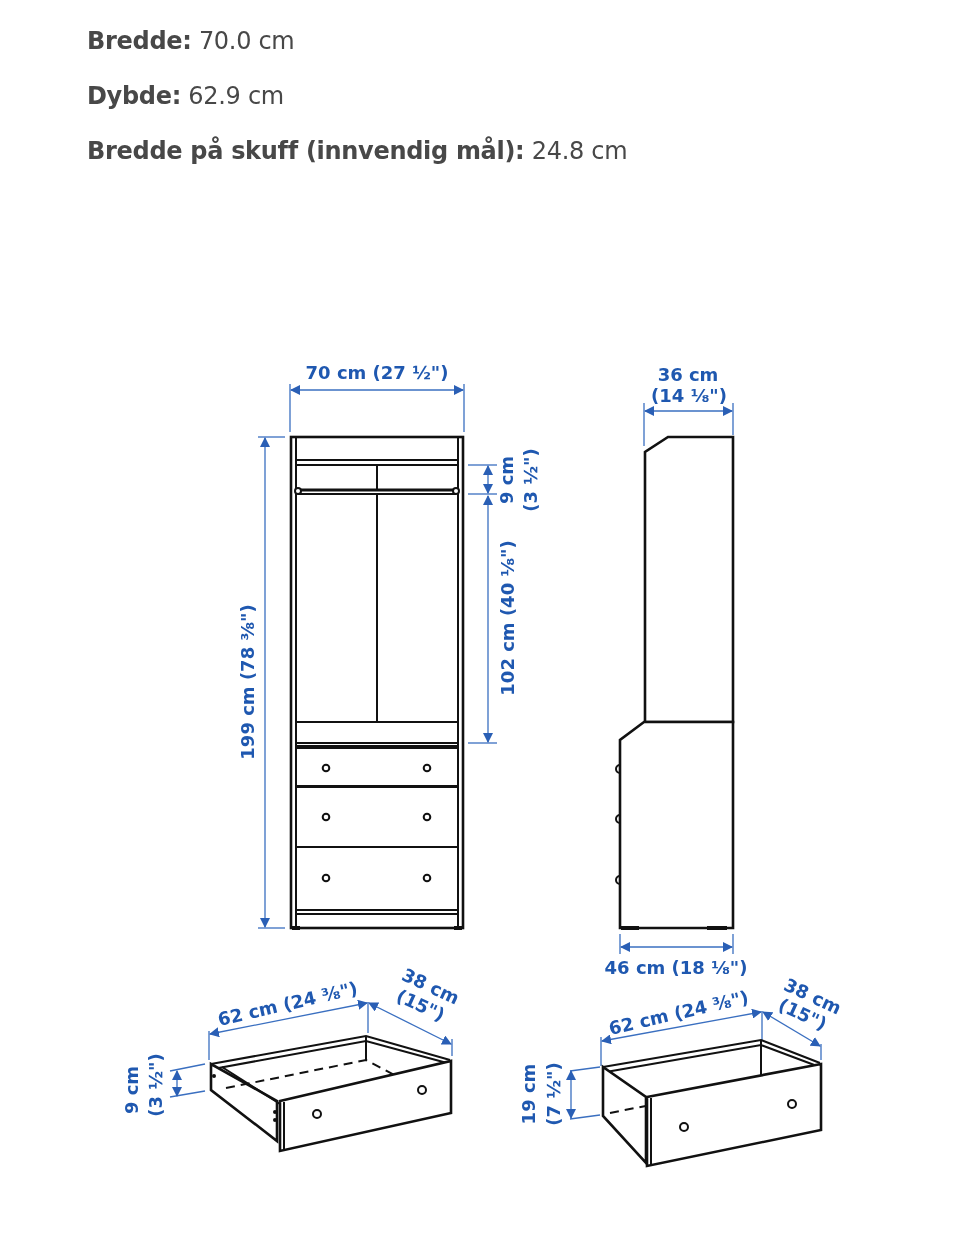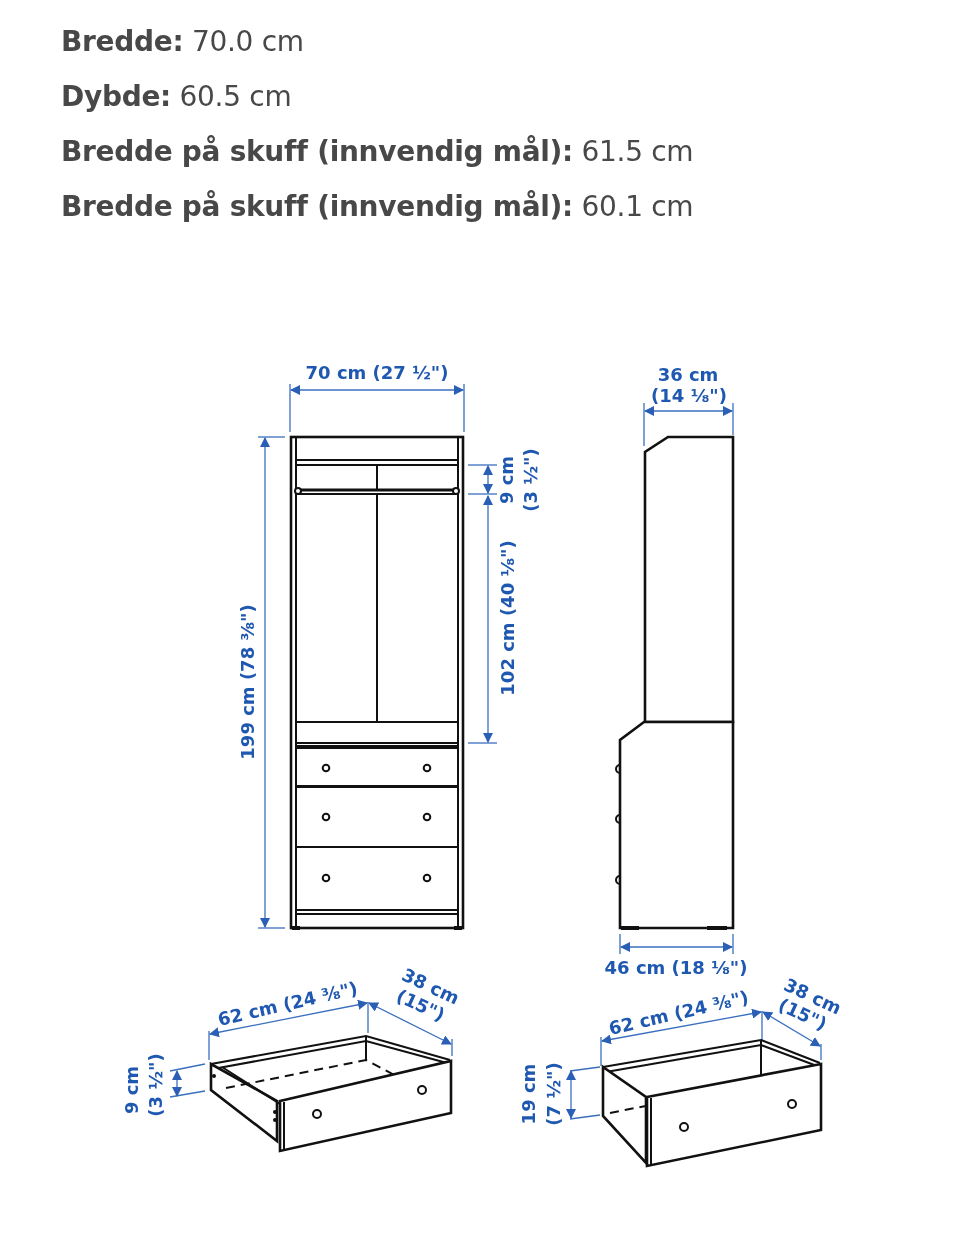--- a/index.html
+++ b/index.html
@@ -1,37 +1,36 @@
 <!DOCTYPE html>
 <html><head>
   <meta charset="utf-8">
   <style>
     html, body { margin: 0; padding: 0; background: #ffffff; }
     body { width: 960px; height: 1237px; position: relative; overflow: hidden; font-family: "DejaVu Sans", sans-serif; }
     .specs { position: absolute; left: 61px; top: 14px; }
-    .spec-row { font-size: 28px; line-height: 55px; color: #484848; white-space: nowrap; letter-spacing: -0.3px; }
+    .spec-row { font-size: 24px; line-height: 55px; color: #484848; white-space: nowrap; letter-spacing: -0.3px; margin-left: 26px; }
     .spec-label { font-weight: bold; color: #484848; }
     .spec-value { font-weight: normal; color: #484848; }
     svg.diagram { position: absolute; left: 0; top: 0; }
     .dim { fill: #1f58b0; font-family: "DejaVu Sans", sans-serif; font-weight: bold; font-size: 18px; }
     .dimline { stroke: #3a6fc0; stroke-width: 1.3; fill: none; }
     .arrow { fill: #2a5fb5; }
     .obj { stroke: #111; stroke-width: 2.6; fill: #fff; }
     .objthin { stroke: #111; stroke-width: 2; fill: none; }
     .knob { stroke: #111; stroke-width: 2; fill: #fff; }
     .dash { stroke: #111; stroke-width: 2; stroke-dasharray: 9 6; fill: none; }
   </style>
 </head>
 <body>
 
 <div class="specs">
   <div class="spec-row"><span class="spec-label">Bredde:</span><span class="spec-value"> 70.0 cm</span></div>
-  <div class="spec-row"><span class="spec-label">Dybde:</span><span class="spec-value"> 60.5 cm</span></div>
-  <div class="spec-row"><span class="spec-label">Bredde på skuff (innvendig mål):</span><span class="spec-value"> 61.5 cm</span></div>
-  <div class="spec-row"><span class="spec-label">Bredde på skuff (innvendig mål):</span><span class="spec-value"> 60.1 cm</span></div>
+  <div class="spec-row"><span class="spec-label">Dybde:</span><span class="spec-value"> 62.9 cm</span></div>
+  <div class="spec-row"><span class="spec-label">Bredde på skuff (innvendig mål):</span><span class="spec-value"> 24.8 cm</span></div>
 </div>
 
 <svg class="diagram" width="960" height="1237" viewBox="0 0 960 1237">
   <defs>
     <marker id="ah" markerWidth="10" markerHeight="10" refX="9" refY="5" orient="auto-start-reverse" markerUnits="userSpaceOnUse">
       <path d="M0,0 L10,5 L0,10 z" class="arrow"></path>
     </marker>
   </defs>
 
   <g>

